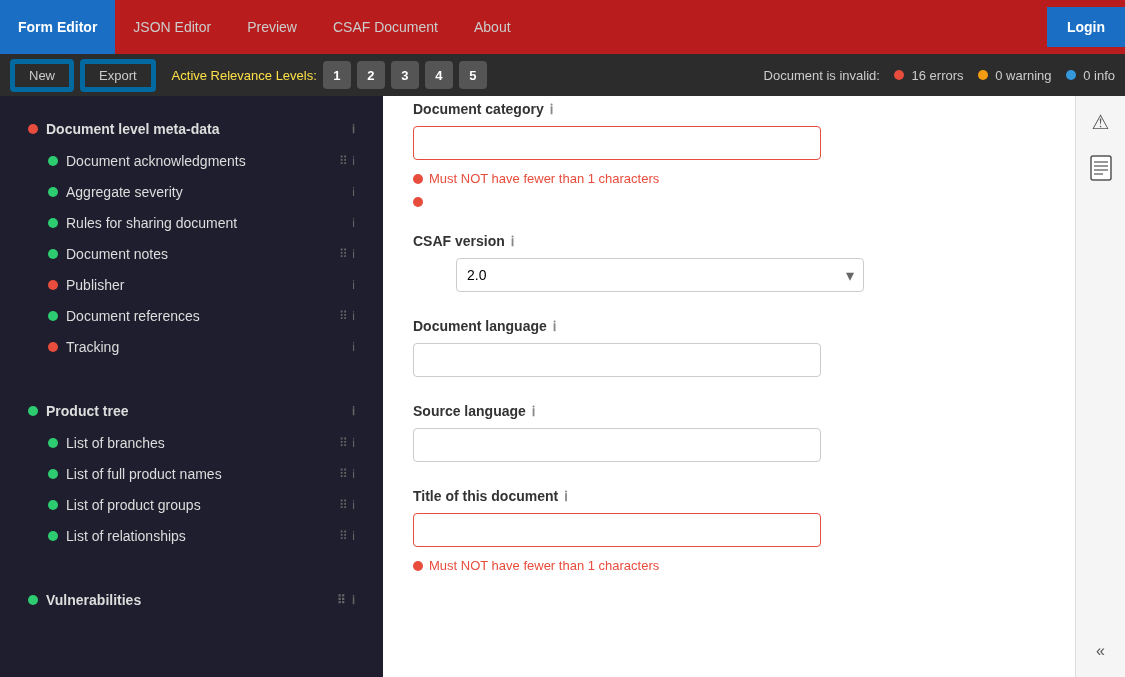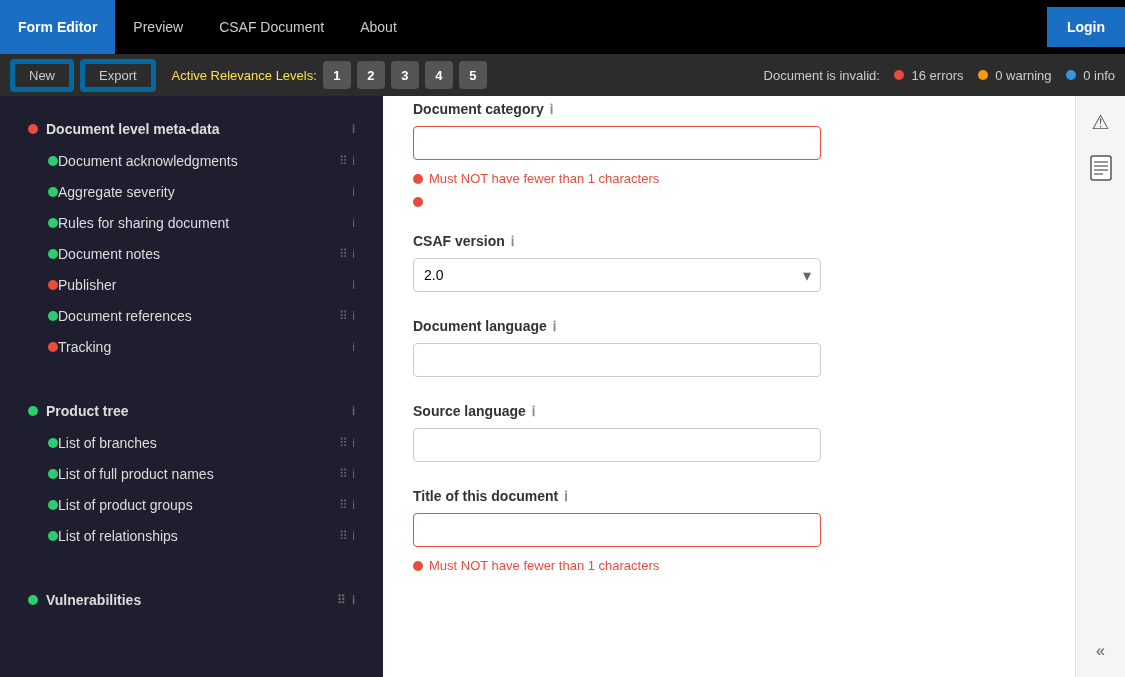--- a/index.html
+++ b/index.html
@@ -2,21 +2,21 @@
 <html><head>
   <meta charset="utf-8">
   <style>
     * { box-sizing: border-box; margin: 0; padding: 0; }
     body { font-family: -apple-system, BlinkMacSystemFont, 'Segoe UI', sans-serif; font-size: 14px; background: #f0f0f0; color: #333; }
 
     
     .navbar {
       display: flex;
       align-items: center;
-      background: #000000;
+      background: #b91c1c;
       height: 54px;
       padding: 0;
     }
     .nav-item {
       color: #ccc;
       padding: 0 18px;
       height: 54px;
       display: flex;
       align-items: center;
       cursor: pointer;
@@ -123,20 +123,21 @@
       font-size: 14px;
       gap: 8px;
     }
 
     .sidebar-item {
       display: flex;
       align-items: center;
       padding: 7px 12px 7px 32px;
       cursor: pointer;
       font-size: 14px;
+      gap: 8px;
       position: relative;
     }
 
     .sidebar-item-controls {
       margin-left: auto;
       display: flex;
       align-items: center;
       gap: 4px;
     }
 
@@ -214,20 +215,21 @@
       font-size: 14px;
       background: #fff;
       outline: none;
       appearance: none;
       cursor: pointer;
       position: relative;
     }
     .select-wrapper {
       position: relative;
       max-width: 408px;
+      margin-left: 43px;
     }
     .select-arrow {
       position: absolute;
       right: 10px;
       top: 50%;
       transform: translateY(-50%);
       color: #666;
       pointer-events: none;
       font-size: 16px;
     }
@@ -282,20 +284,21 @@
       color: #555;
       font-size: 16px;
       border-radius: 4px;
     }
   </style>
 </head>
 <body>
 
 <nav class="navbar">
   <div class="nav-item active">Form Editor</div>
+  <div class="nav-item">JSON Editor</div>
   <div class="nav-item">Preview</div>
   <div class="nav-item">CSAF Document</div>
   <div class="nav-item">About</div>
   <div class="nav-spacer"></div>
   <button class="nav-login">Login</button>
 </nav>
 
 <div class="toolbar">
   <button class="toolbar-btn">New</button>
   <button class="toolbar-btn">Export</button>

